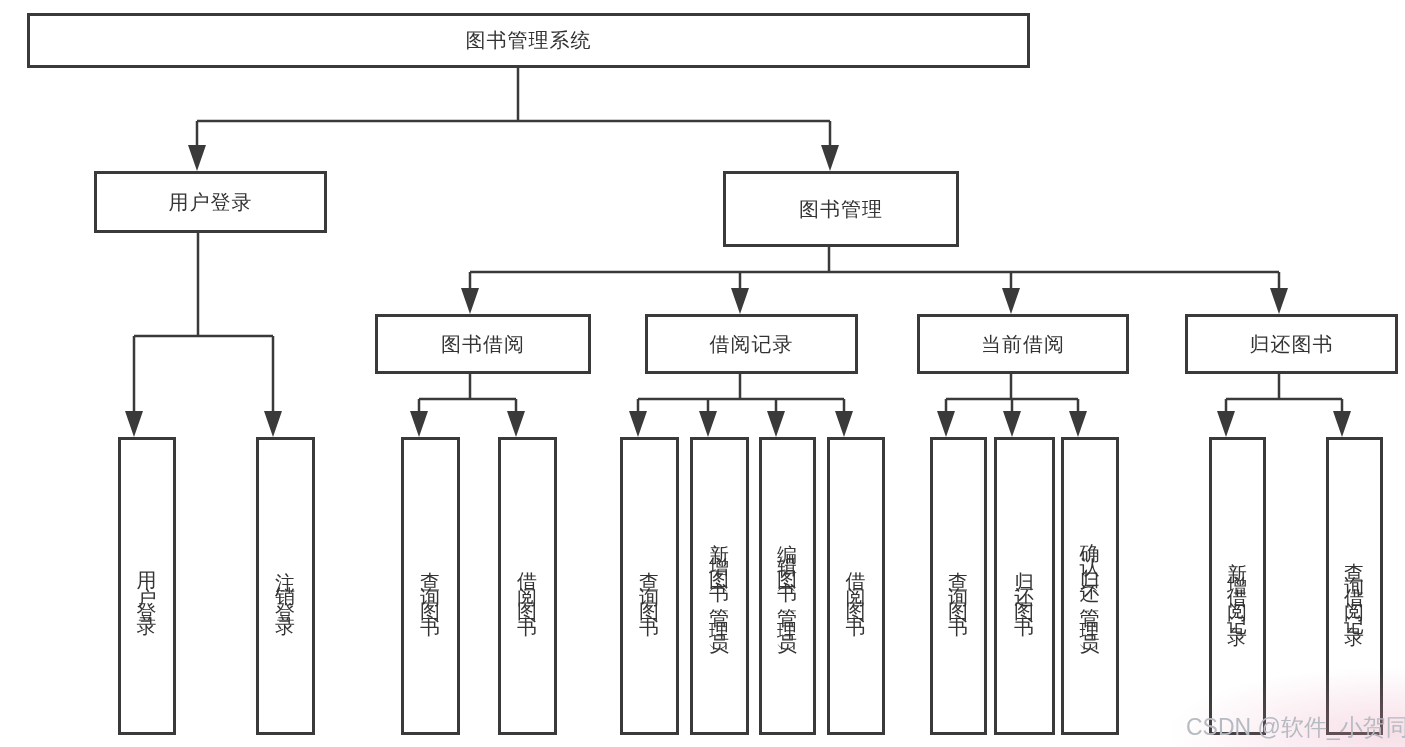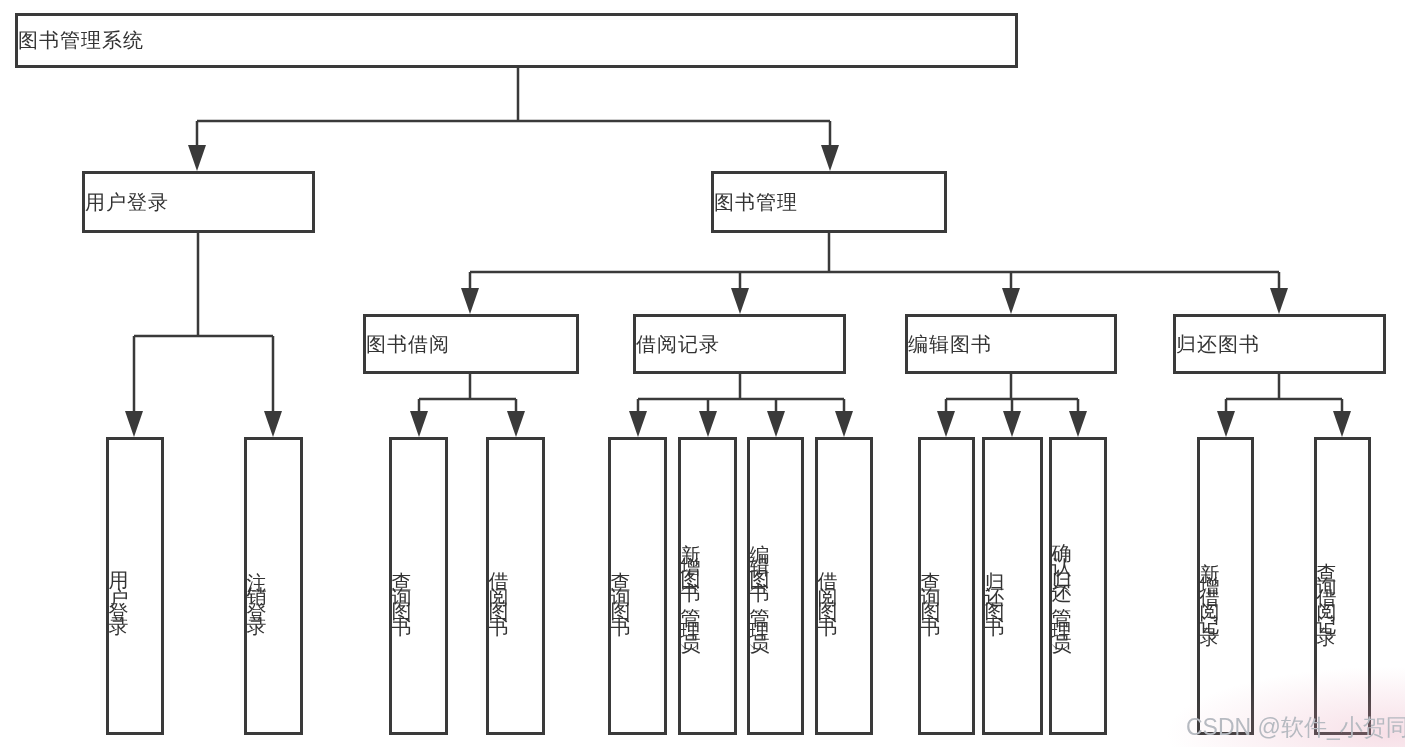--- a/index.html
+++ b/index.html
@@ -3,32 +3,32 @@
 <meta charset="utf-8">
 <style>
   html,body{margin:0;padding:0;background:#fff;}
   #canvas{
     position:relative;width:1405px;height:747px;background:#fff;overflow:hidden;
     font-family:"Liberation Sans","DejaVu Sans",sans-serif;
   }
   #wires{position:absolute;left:0;top:0;width:1405px;height:747px;}
   .node{
     position:absolute;box-sizing:border-box;background:#fff;
-    border:3px solid #3a3a3a;display:flex;align-items:center;justify-content:flex-start;
-    color:#333;font-size:20px;letter-spacing:1px;z-index:2;
+    border:3px solid #3a3a3a;display:flex;align-items:center;justify-content:center;
+    color:#333;font-size:20px;letter-spacing:1px;z-index:2;margin-left:12px;
   }
   .leaf{top:437px;height:298px;}
   .leaf .vtext{
     writing-mode:vertical-rl;text-orientation:mixed;
     font-size:20px;letter-spacing:15px;color:#333;white-space:nowrap;line-height:1;
   }
   
   #n-root       {left:15px;  top:13px;  width:1003px;height:55px;}
   #n-user-login {left:82px;  top:171px; width:233px; height:62px;}
-  #n-book-mgmt  {left:711px; top:171px; width:236px; height:62px;}
+  #n-book-mgmt  {left:711px; top:171px; width:236px; height:76px;}
   #n-new-rec    {left:363px; top:314px; width:216px; height:60px;}
   #n-book-borrow{left:633px; top:314px; width:213px; height:60px;}
   #n-cur-borrow {left:905px; top:314px; width:212px; height:60px;}
   #n-borrow-rec {left:1173px;top:314px; width:213px; height:60px;}
   
   #n-l-user-login{left:106px; width:58px;}
   #n-l-logout    {left:244px; width:59px;}
   #n-l-rec-query {left:389px; width:59px;}
   #n-l-rec-borrow{left:486px; width:59px;}
   #n-l-bb-query  {left:608px; width:59px;}
@@ -109,21 +109,21 @@
     <span>图书管理</span>
   </div>
 
   <div class="node" id="n-new-rec">
     <span>图书借阅</span>
   </div>
   <div class="node" id="n-book-borrow">
     <span>借阅记录</span>
   </div>
   <div class="node" id="n-cur-borrow">
-    <span>编辑图书</span>
+    <span>当前借阅</span>
   </div>
   <div class="node" id="n-borrow-rec">
     <span>归还图书</span>
   </div>
 
   <div class="node leaf" id="n-l-user-login">
     <span class="vtext">用户登录</span>
   </div>
   <div class="node leaf" id="n-l-logout">
     <span class="vtext">注销登录</span>

